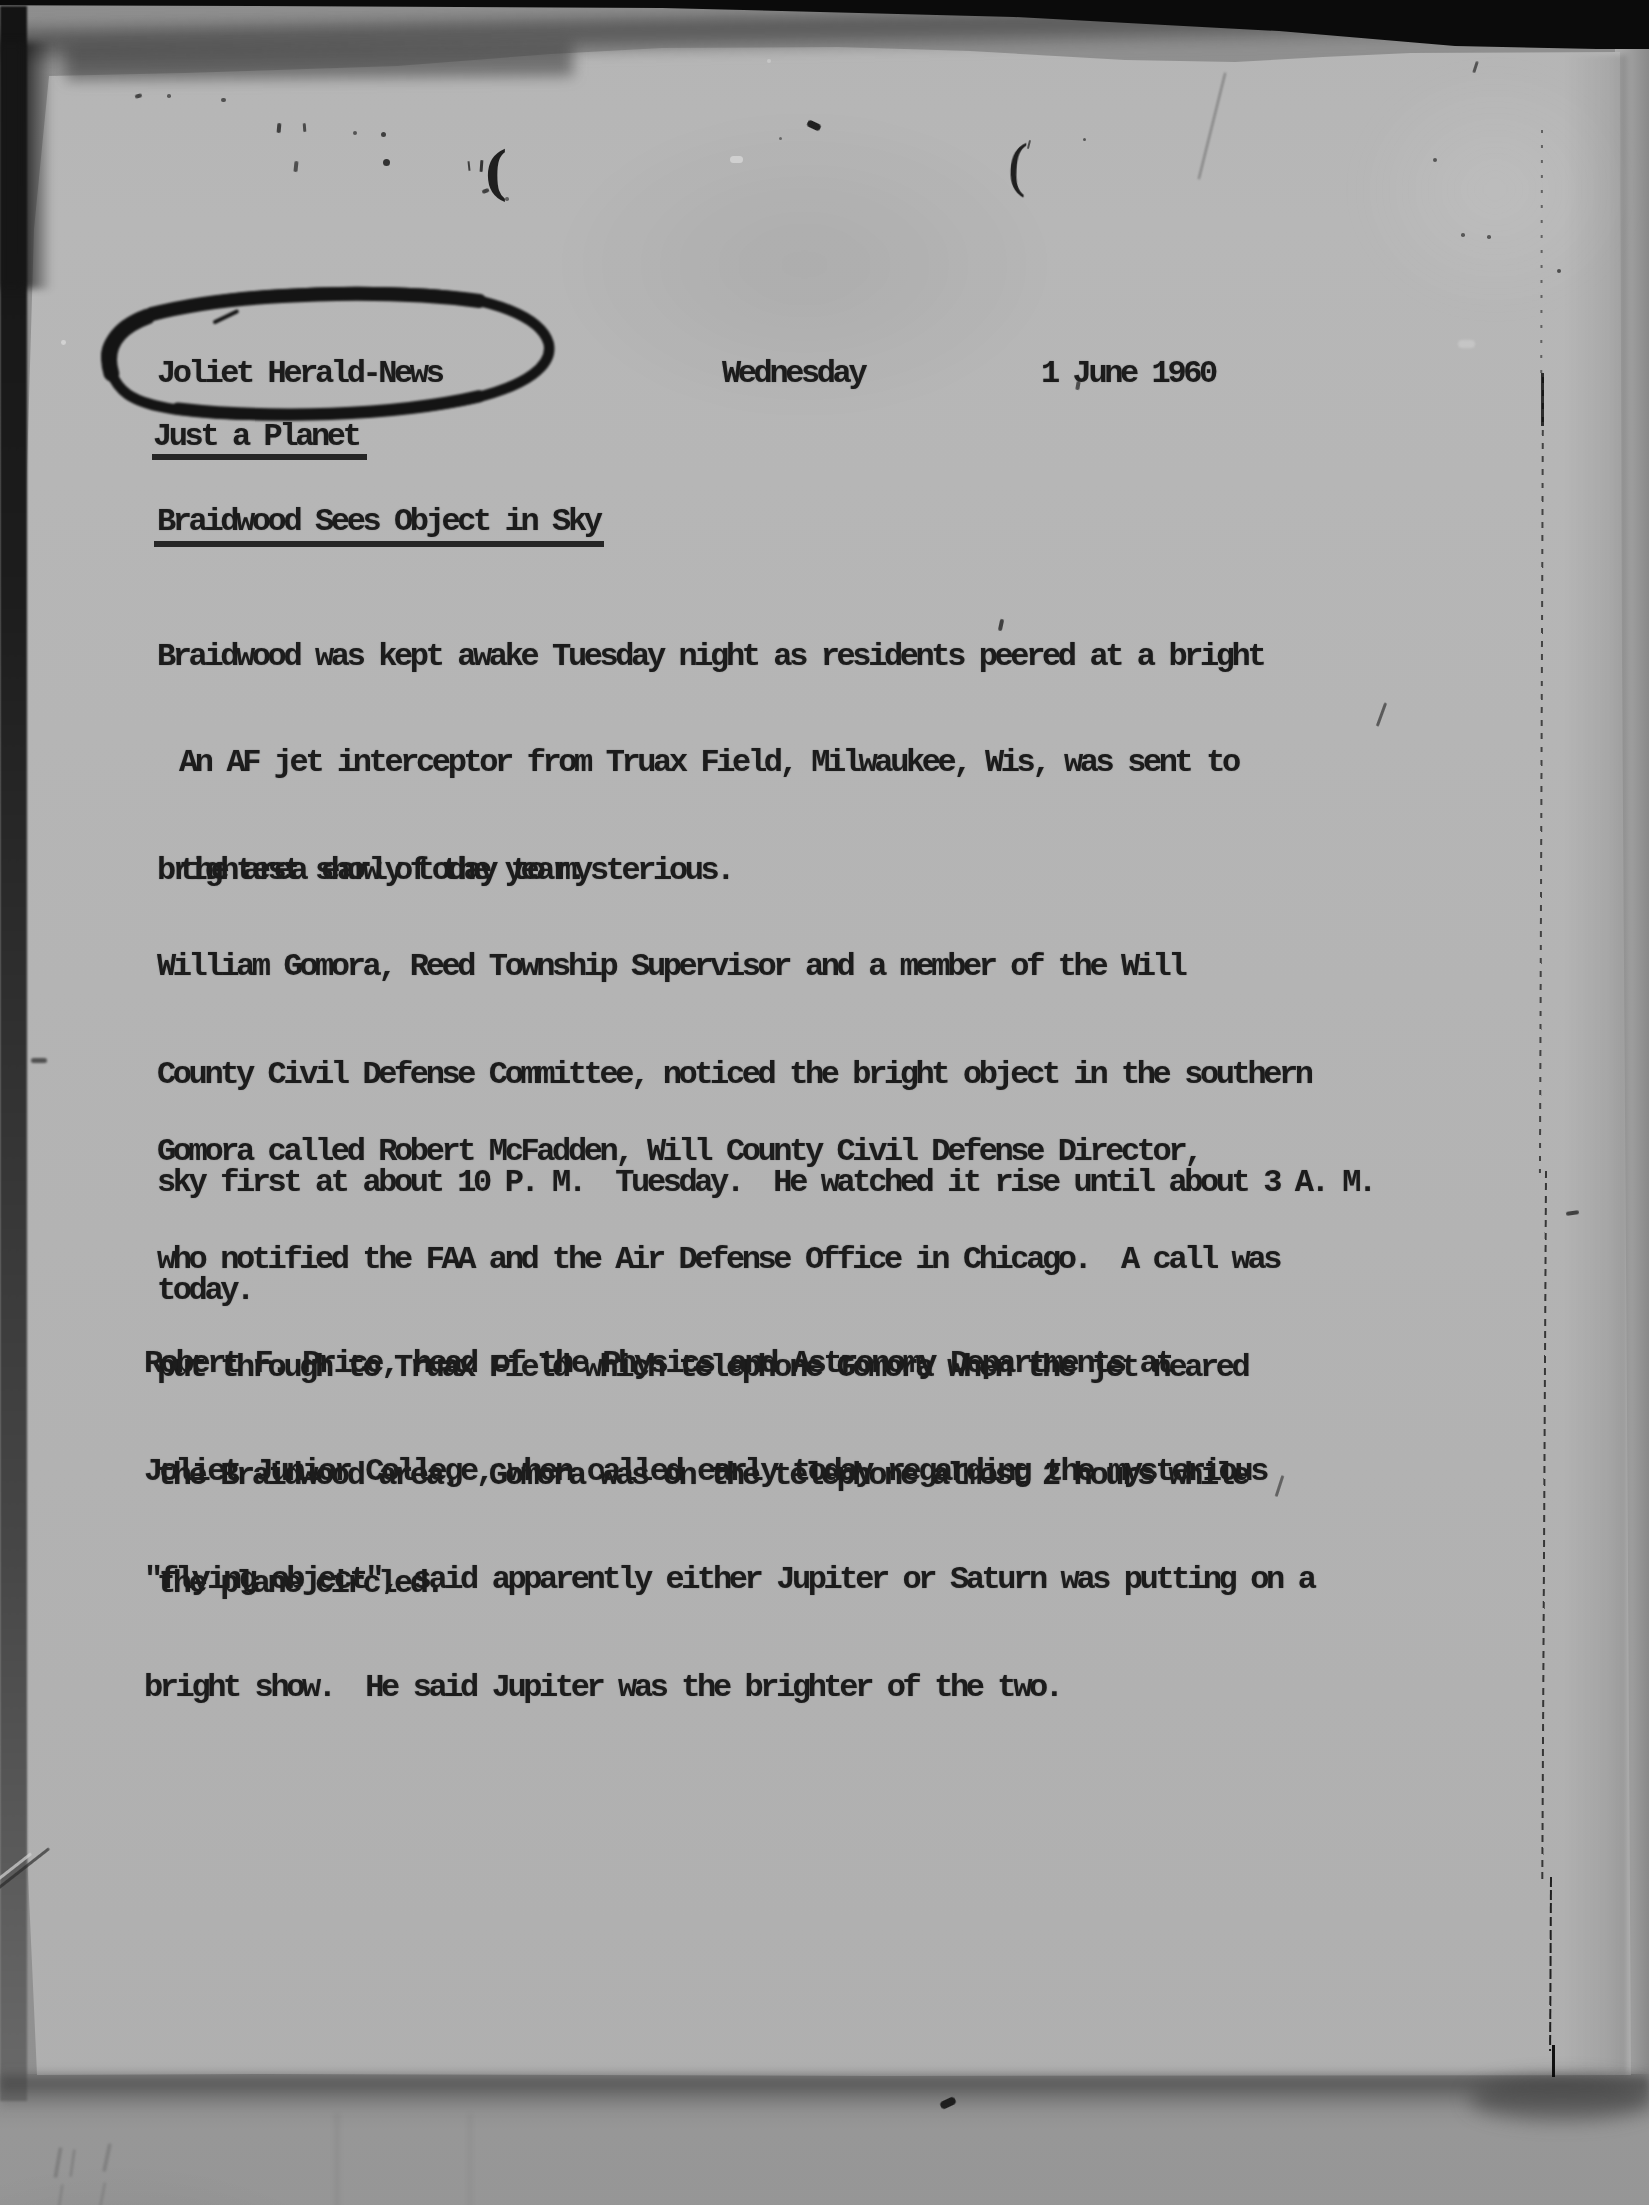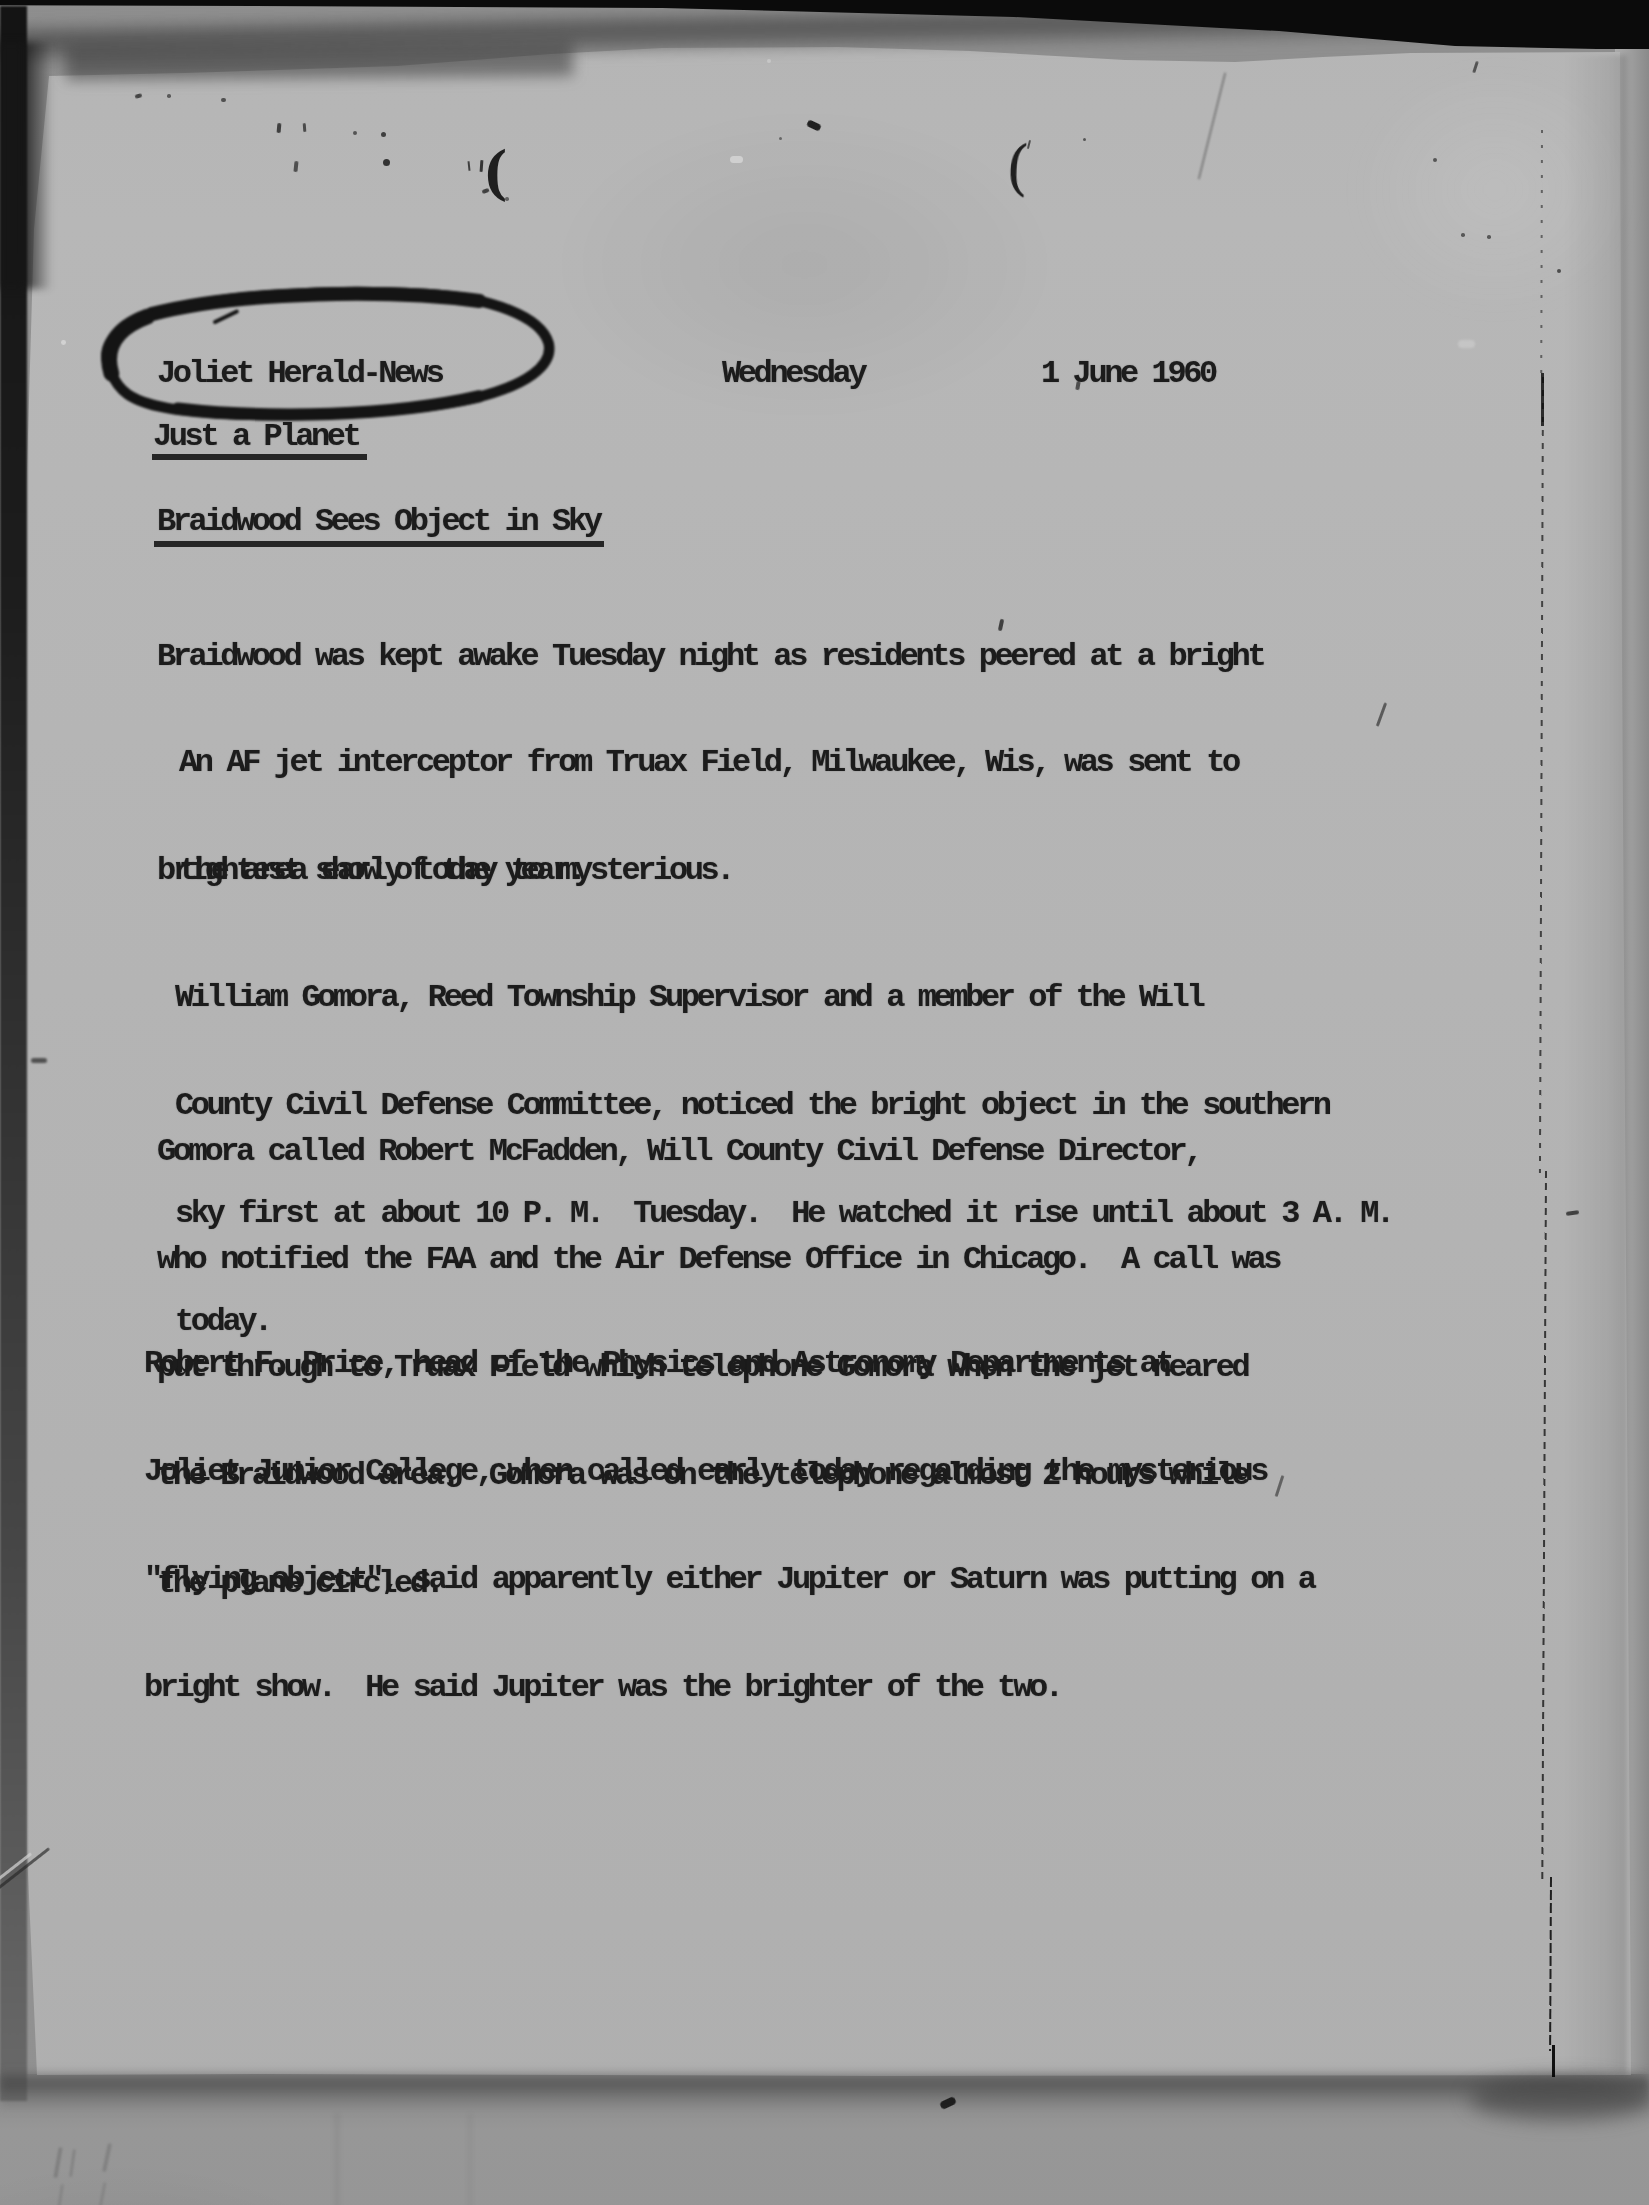--- a/index.html
+++ b/index.html
@@ -132,21 +132,21 @@
     <div class="tb" style="left:157px;top:567px;">
       <div class="ln">Braidwood was kept awake Tuesday night as residents peered at a bright</div>
     </div>
     <div class="tb" style="left:157px;top:673px;margin-left:22px;">
       <div class="ln">An AF jet interceptor from Truax Field, Milwaukee, Wis, was sent to</div>
       <div class="ln">the area early today to mysterious.</div>
     </div>
     <div class="tb" style="left:157px;top:781px;">
       <div class="ln">brightest show of the year.</div>
     </div>
-    <div class="tb" style="left:157px;top:908px;margin-left:18px;">
+    <div class="tb" style="left:157px;top:877px;">
       <div class="ln">William Gomora, Reed Township Supervisor and a member of the Will</div>
       <div class="ln">County Civil Defense Committee, noticed the bright object in the southern</div>
       <div class="ln">sky first at about 10 P. M.  Tuesday.  He watched it rise until about 3 A. M.</div>
       <div class="ln">today.</div>
     </div>
     <div class="tb" style="left:157px;top:1062px;">
       <div class="ln">Gomora called Robert McFadden, Will County Civil Defense Director,</div>
       <div class="ln">who notified the FAA and the Air Defense Office in Chicago.  A call was</div>
       <div class="ln">put through to Truax Field which telephone Gomora when the jet neared</div>
       <div class="ln">the Braidwood area.  Gomora was on the telephone almost 2 hours while</div>

